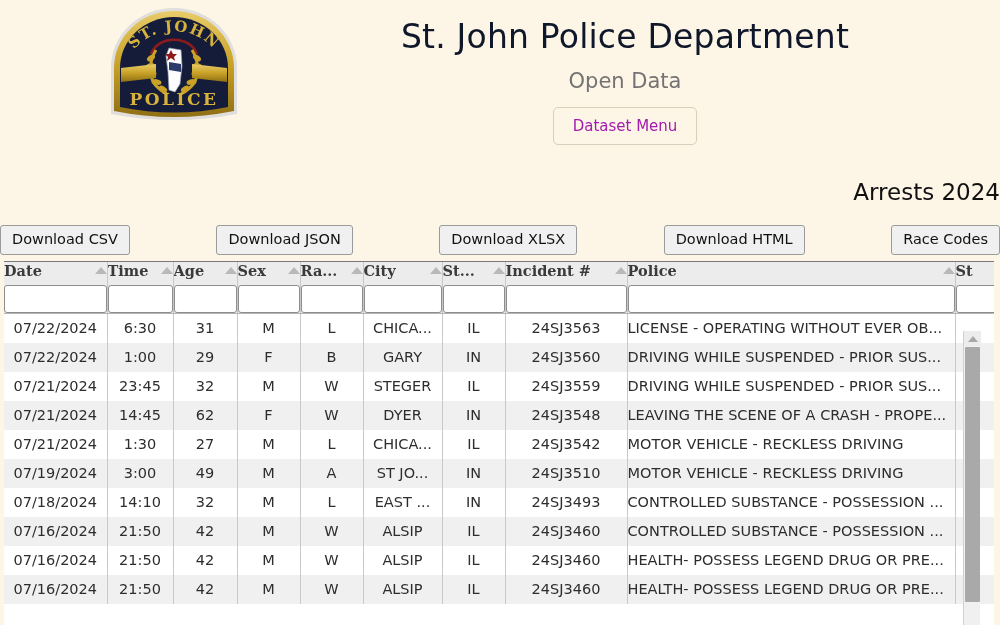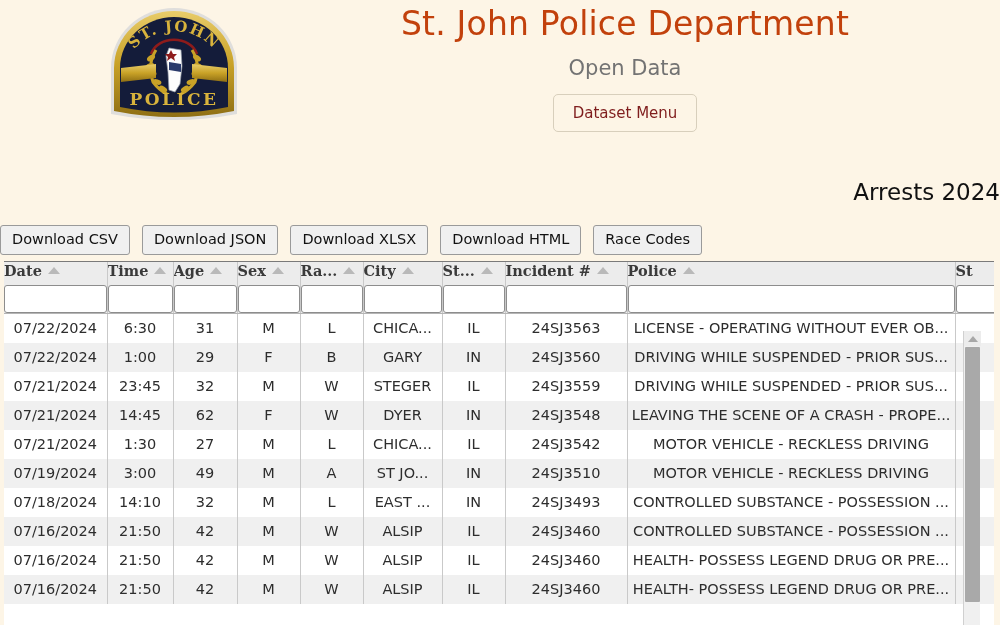--- a/index.html
+++ b/index.html
@@ -25,61 +25,61 @@
   }
   .badge-svg { display: block; width: 150px; height: 122px; }
 
   .title-block {
     position: absolute;
     left: 250px; top: 0; right: 0;
     text-align: center;
   }
   .site-title {
     margin: 0;
-    padding-top: 4px;
+    padding-top: 17px;
     font-size: 33px;
     font-weight: 400;
-    color: #c2410c;
+    color: #0f172a;
     letter-spacing: 0.2px;
     line-height: 1.2;
   }
   .site-subtitle {
     margin: 0;
     padding-top: 12px;
     font-size: 21px;
     font-weight: 400;
     color: #737373;
   }
   .dataset-menu-btn {
     margin-top: 14px;
     display: inline-block;
     padding: 9px 19px;
     font-size: 15px;
     font-family: "DejaVu Sans", sans-serif;
-    color: #7f1d1d;
+    color: #a21caf;
     background: #fdf5e6;
     border: 1px solid #d8cfbc;
     border-radius: 5px;
     cursor: pointer;
     line-height: 1.2;
   }
 
   
   .dataset-heading {
     margin: 0;
     text-align: right;
     font-size: 23px;
     font-weight: 400;
     color: #111;
     line-height: 1.1;
     padding-top: 5px;
   }
   .action-bar {
     display: flex;
-    justify-content: flex-start;
+    justify-content: space-between;
     gap: 12px;
     padding-top: 20px;
     padding-bottom: 10px;
   }
   .action-btn {
     font-family: "DejaVu Sans", sans-serif;
     font-size: 14.5px;
     color: #111;
     background: #f0f0f0;
     border: 1px solid #9a9a9a;
@@ -113,21 +113,21 @@
   }
   thead th {
     background: #ececec;
     border-bottom: 1px solid #b5b5b5;
     vertical-align: top;
     padding: 7px 8px 8px 8px;
   }
   .th-inner {
     display: flex;
     align-items: center;
-    justify-content: flex-start;
+    justify-content: space-between;
     gap: 6px;
   }
   .th-label {
     font-family: "DejaVu Serif", serif;
     font-weight: bold;
     font-size: 14.5px;
     color: #3a3a3a;
     white-space: nowrap;
     overflow: hidden;
     text-overflow: clip;
@@ -163,21 +163,21 @@
     white-space: nowrap;
     overflow: hidden;
     text-overflow: ellipsis;
     padding: 0 6px;
     border-bottom: none;
   }
   tbody tr:nth-child(even) td { background: #f0f0f0; }
   tbody tr:nth-child(odd)  td { background: #ffffff; }
 
   td.col-date { text-align: center; }
-  td.col-offense { text-align: center; }
+  td.col-offense { text-align: left; }
 
   
   col.c-date     { width: 103px; }
   col.c-time     { width: 66px; }
   col.c-age      { width: 64px; }
   col.c-sex      { width: 63px; }
   col.c-race     { width: 63px; }
   col.c-city     { width: 79px; }
   col.c-state    { width: 63px; }
   col.c-incident { width: 122px; }

